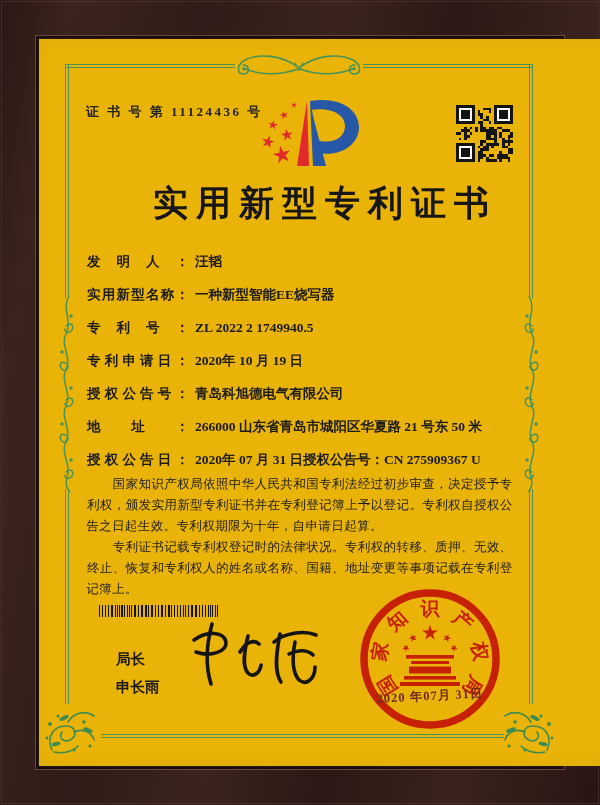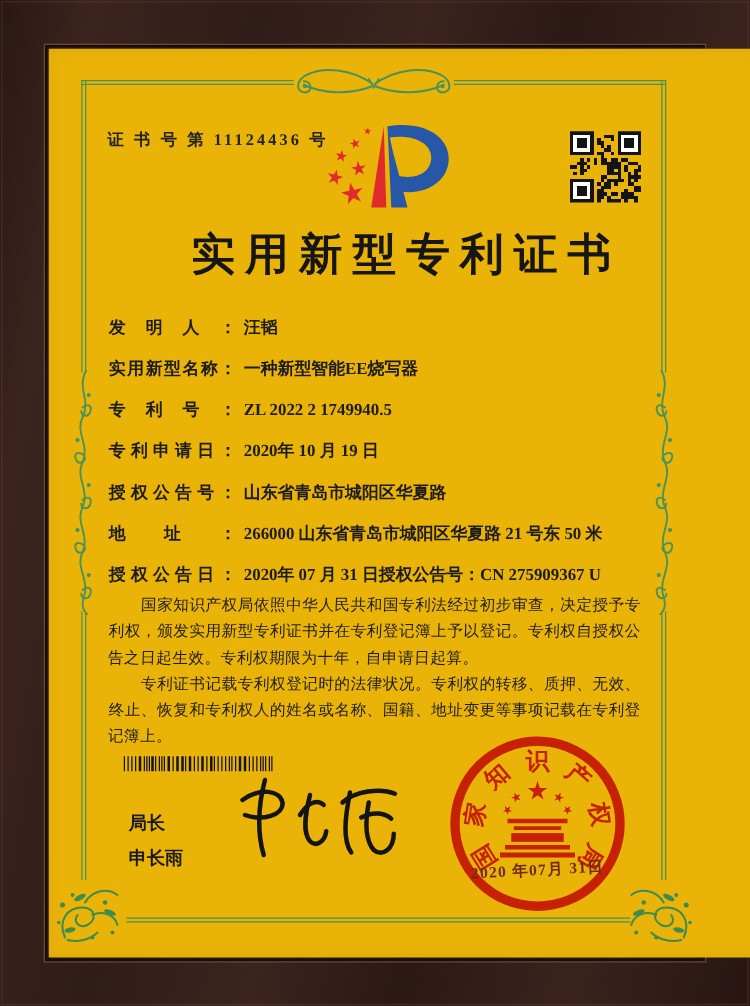--- a/index.html
+++ b/index.html
@@ -25,21 +25,21 @@
   .frow{height:33px;line-height:33px;font-size:13.5px;font-weight:700;color:#1c1c1c;white-space:nowrap;}
   .flab{display:inline-block;width:102px;text-align:justify;text-align-last:justify;vertical-align:top;}
   .fval{margin-left:6px;}
   .flab2{display:inline-block;}
   .paras{position:absolute;left:48px;top:435px;width:426px;color:#1d1d1d;}
   .paras p{margin:0;font-size:12.5px;line-height:1.68;text-indent:2em;letter-spacing:.4px;
            transform:skewX(-2deg);}
   
   .barcode{position:absolute;left:60px;top:566px;width:140px;height:12px;display:flex;align-items:stretch;}
   .barcode i{display:block;background:#141414;}
-  .signer{position:absolute;left:64px;top:606px;font-family:"Liberation Sans","DejaVu Sans",sans-serif;
+  .signer{position:absolute;left:77px;top:606px;font-family:"Liberation Sans","DejaVu Sans",sans-serif;
           font-size:14.5px;font-weight:700;color:#1a1a1a;line-height:28px;}
   .signature{position:absolute;left:143px;top:573px;}
   .seal{position:absolute;left:317px;top:546px;mix-blend-mode:multiply;opacity:.95;}
   .seal-date{position:absolute;left:317px;top:649px;width:148px;text-align:center;font-size:12.5px;
              font-weight:700;color:#6e2a1e;letter-spacing:1px;transform:rotate(-3deg);z-index:5;}
   .ornament{position:absolute;}
   .qr{position:absolute;left:417px;top:66px;}
   .logo{position:absolute;left:212px;top:51px;}
 </style>
 </head>
@@ -292,21 +292,21 @@
         <rect x="2" y="16" width="3" height="3" fill="#141414"></rect>
       </svg>
 
     <div class="title">实用新型专利证书</div>
 
     <div class="fields">
       <div class="frow"><span class="flab">发明人：</span><span class="fval">汪韬</span></div>
       <div class="frow"><span class="flab">实用新型名称：</span><span class="fval">一种新型智能EE烧写器</span></div>
       <div class="frow"><span class="flab">专利号：</span><span class="fval">ZL 2022 2 1749940.5</span></div>
       <div class="frow"><span class="flab">专利申请日：</span><span class="fval">2020年 10 月 19 日</span></div>
-      <div class="frow"><span class="flab">授权公告号：</span><span class="fval">山东省青岛市城阳区华夏路</span></div>
+      <div class="frow"><span class="flab">授权公告号：</span><span class="fval">青岛科旭德电气有限公司</span></div>
       <div class="frow"><span class="flab">地址：</span><span class="fval">266000 山东省青岛市城阳区华夏路 21 号东 50 米</span></div>
       <div class="frow">
         <span class="flab">授权公告日：</span><span class="fval">2020年 07 月 31 日</span><span class="flab2">授权公告号：</span><span>CN 275909367 U</span>
       </div>
     </div>
 
     <div class="paras">
       <p>国家知识产权局依照中华人民共和国专利法经过初步审查，决定授予专利权，颁发实用新型专利证书并在专利登记簿上予以登记。专利权自授权公告之日起生效。专利权期限为十年，自申请日起算。</p>
       <p>专利证书记载专利权登记时的法律状况。专利权的转移、质押、无效、终止、恢复和专利权人的姓名或名称、国籍、地址变更等事项记载在专利登记簿上。</p>
     </div>

